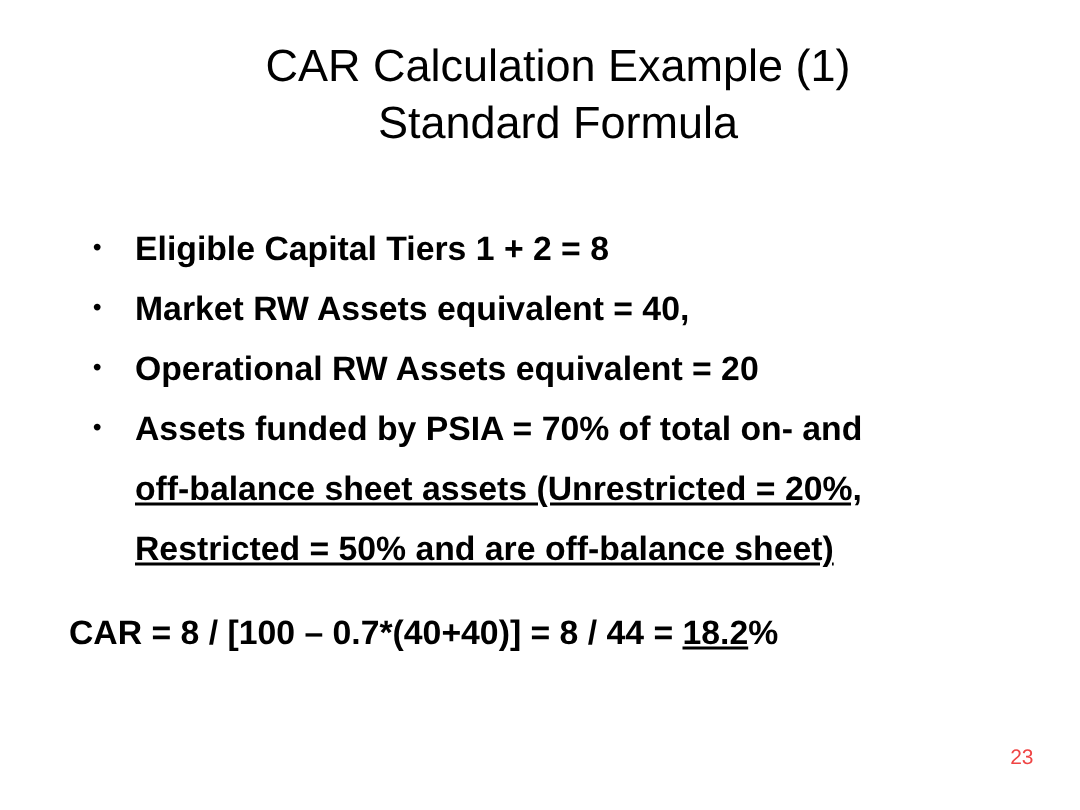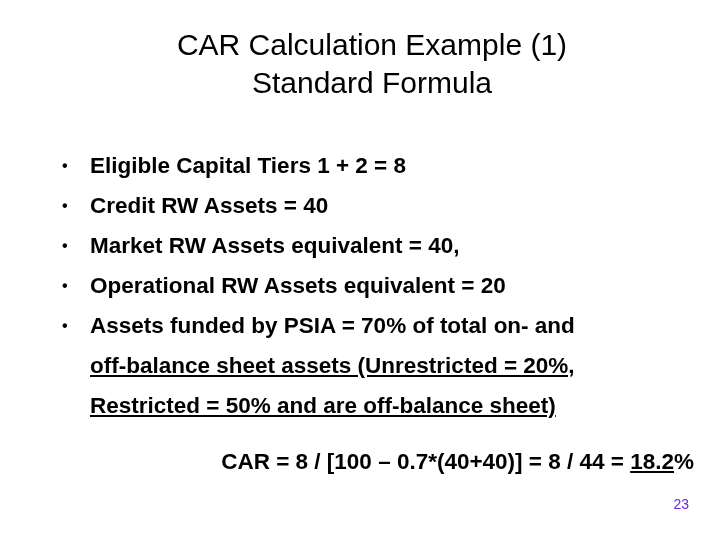--- a/index.html
+++ b/index.html
@@ -75,52 +75,48 @@
     padding-left: 0;
     text-decoration: underline;
   }
   .final-line {
     font-size: 22.5px;
     line-height: 40px;
     font-weight: bold;
     margin-top: 2px;
     padding-left: 20px;
     white-space: nowrap;
-    text-align: right;
   }
   .underline {
     text-decoration: underline;
   }
   .page-number {
     position: absolute;
     right: 31px;
     bottom: 28px;
     font-size: 14px;
     line-height: 16px;
     font-weight: normal;
-    color: #6d28d9;
+    color: #ef4444;
   }
 </style>
 </head>
 <body>
 
 <div class="slide">
 
   <div class="title-block">
     <div class="title-line">CAR Calculation Example (1)</div>
     <div class="title-line">Standard Formula</div>
   </div>
 
   <div class="body-block">
     <ul class="bullets">
       <li class="bullet">
         <span>Eligible Capital Tiers 1 + 2 = 8</span>
-      </li>
-      <li class="bullet">
-        <span>Credit RW Assets = 40</span>
       </li>
       <li class="bullet">
         <span>Market RW Assets equivalent = 40,</span>
       </li>
       <li class="bullet">
         <span>Operational RW Assets equivalent = 20</span>
       </li>
       <li class="bullet wrap">
         <span>Assets funded by PSIA = 70% of total on- and</span>
         <span class="cont">off-balance sheet assets (Unrestricted = 20%,</span>

